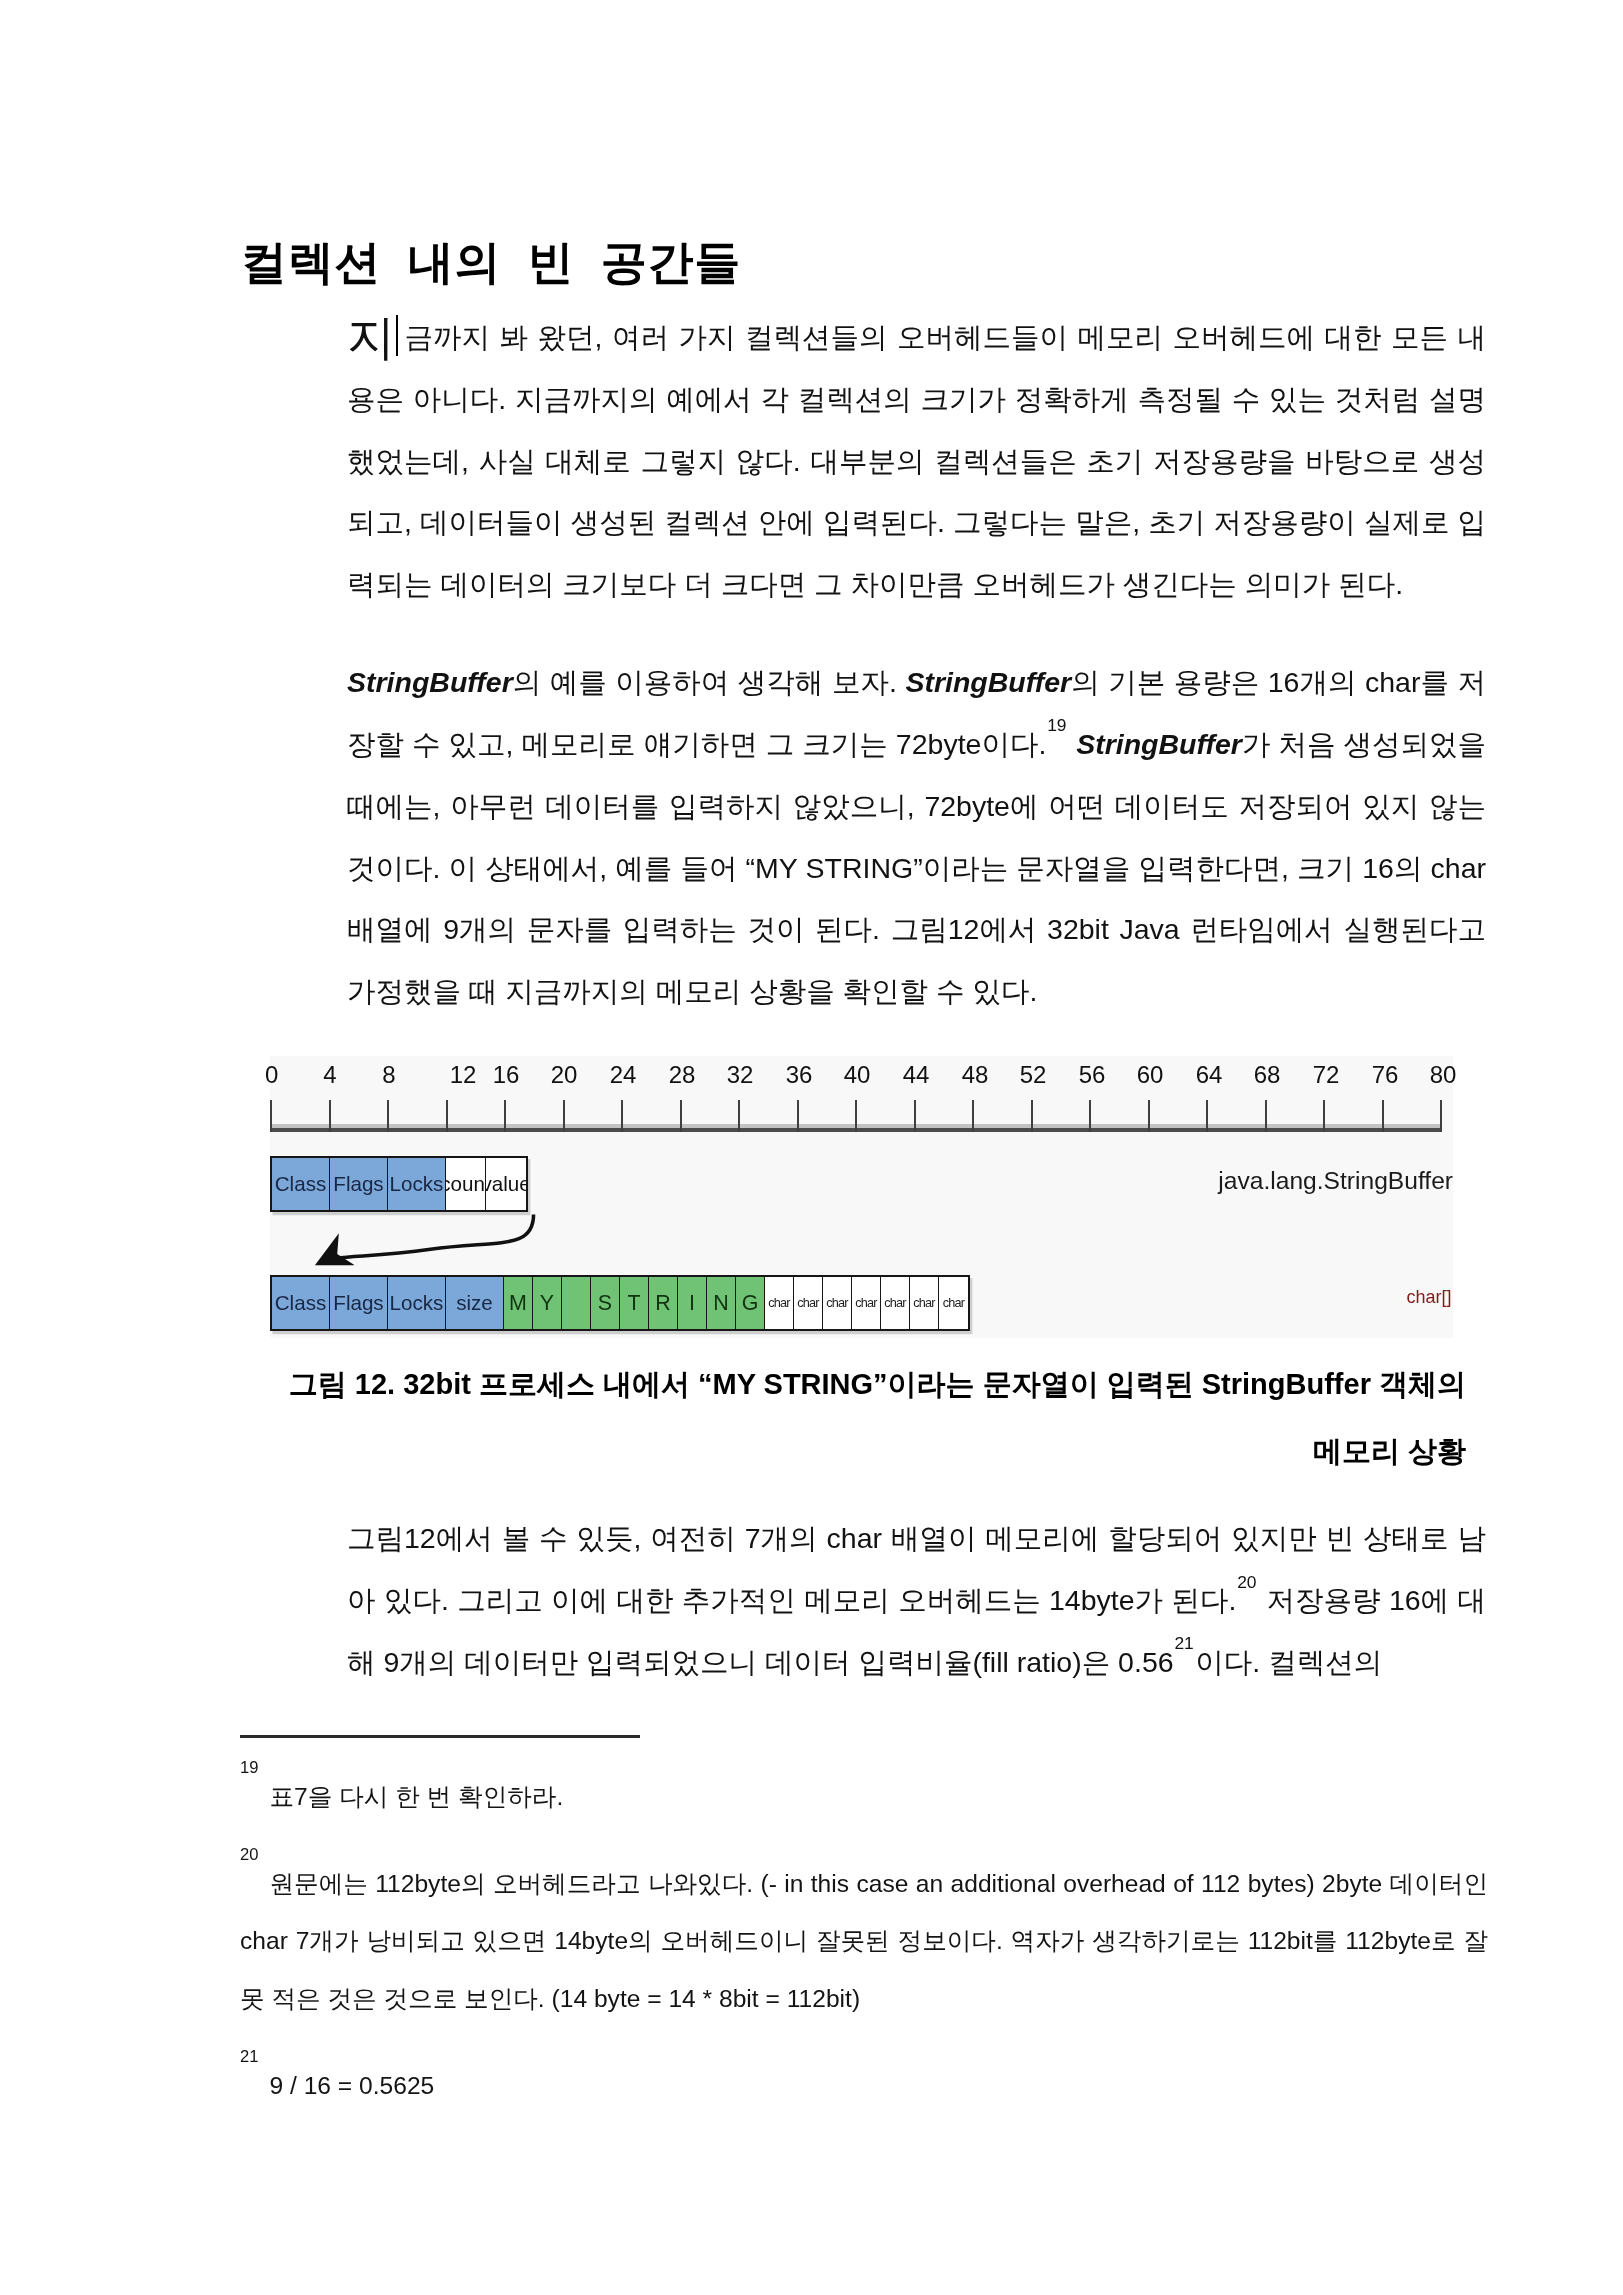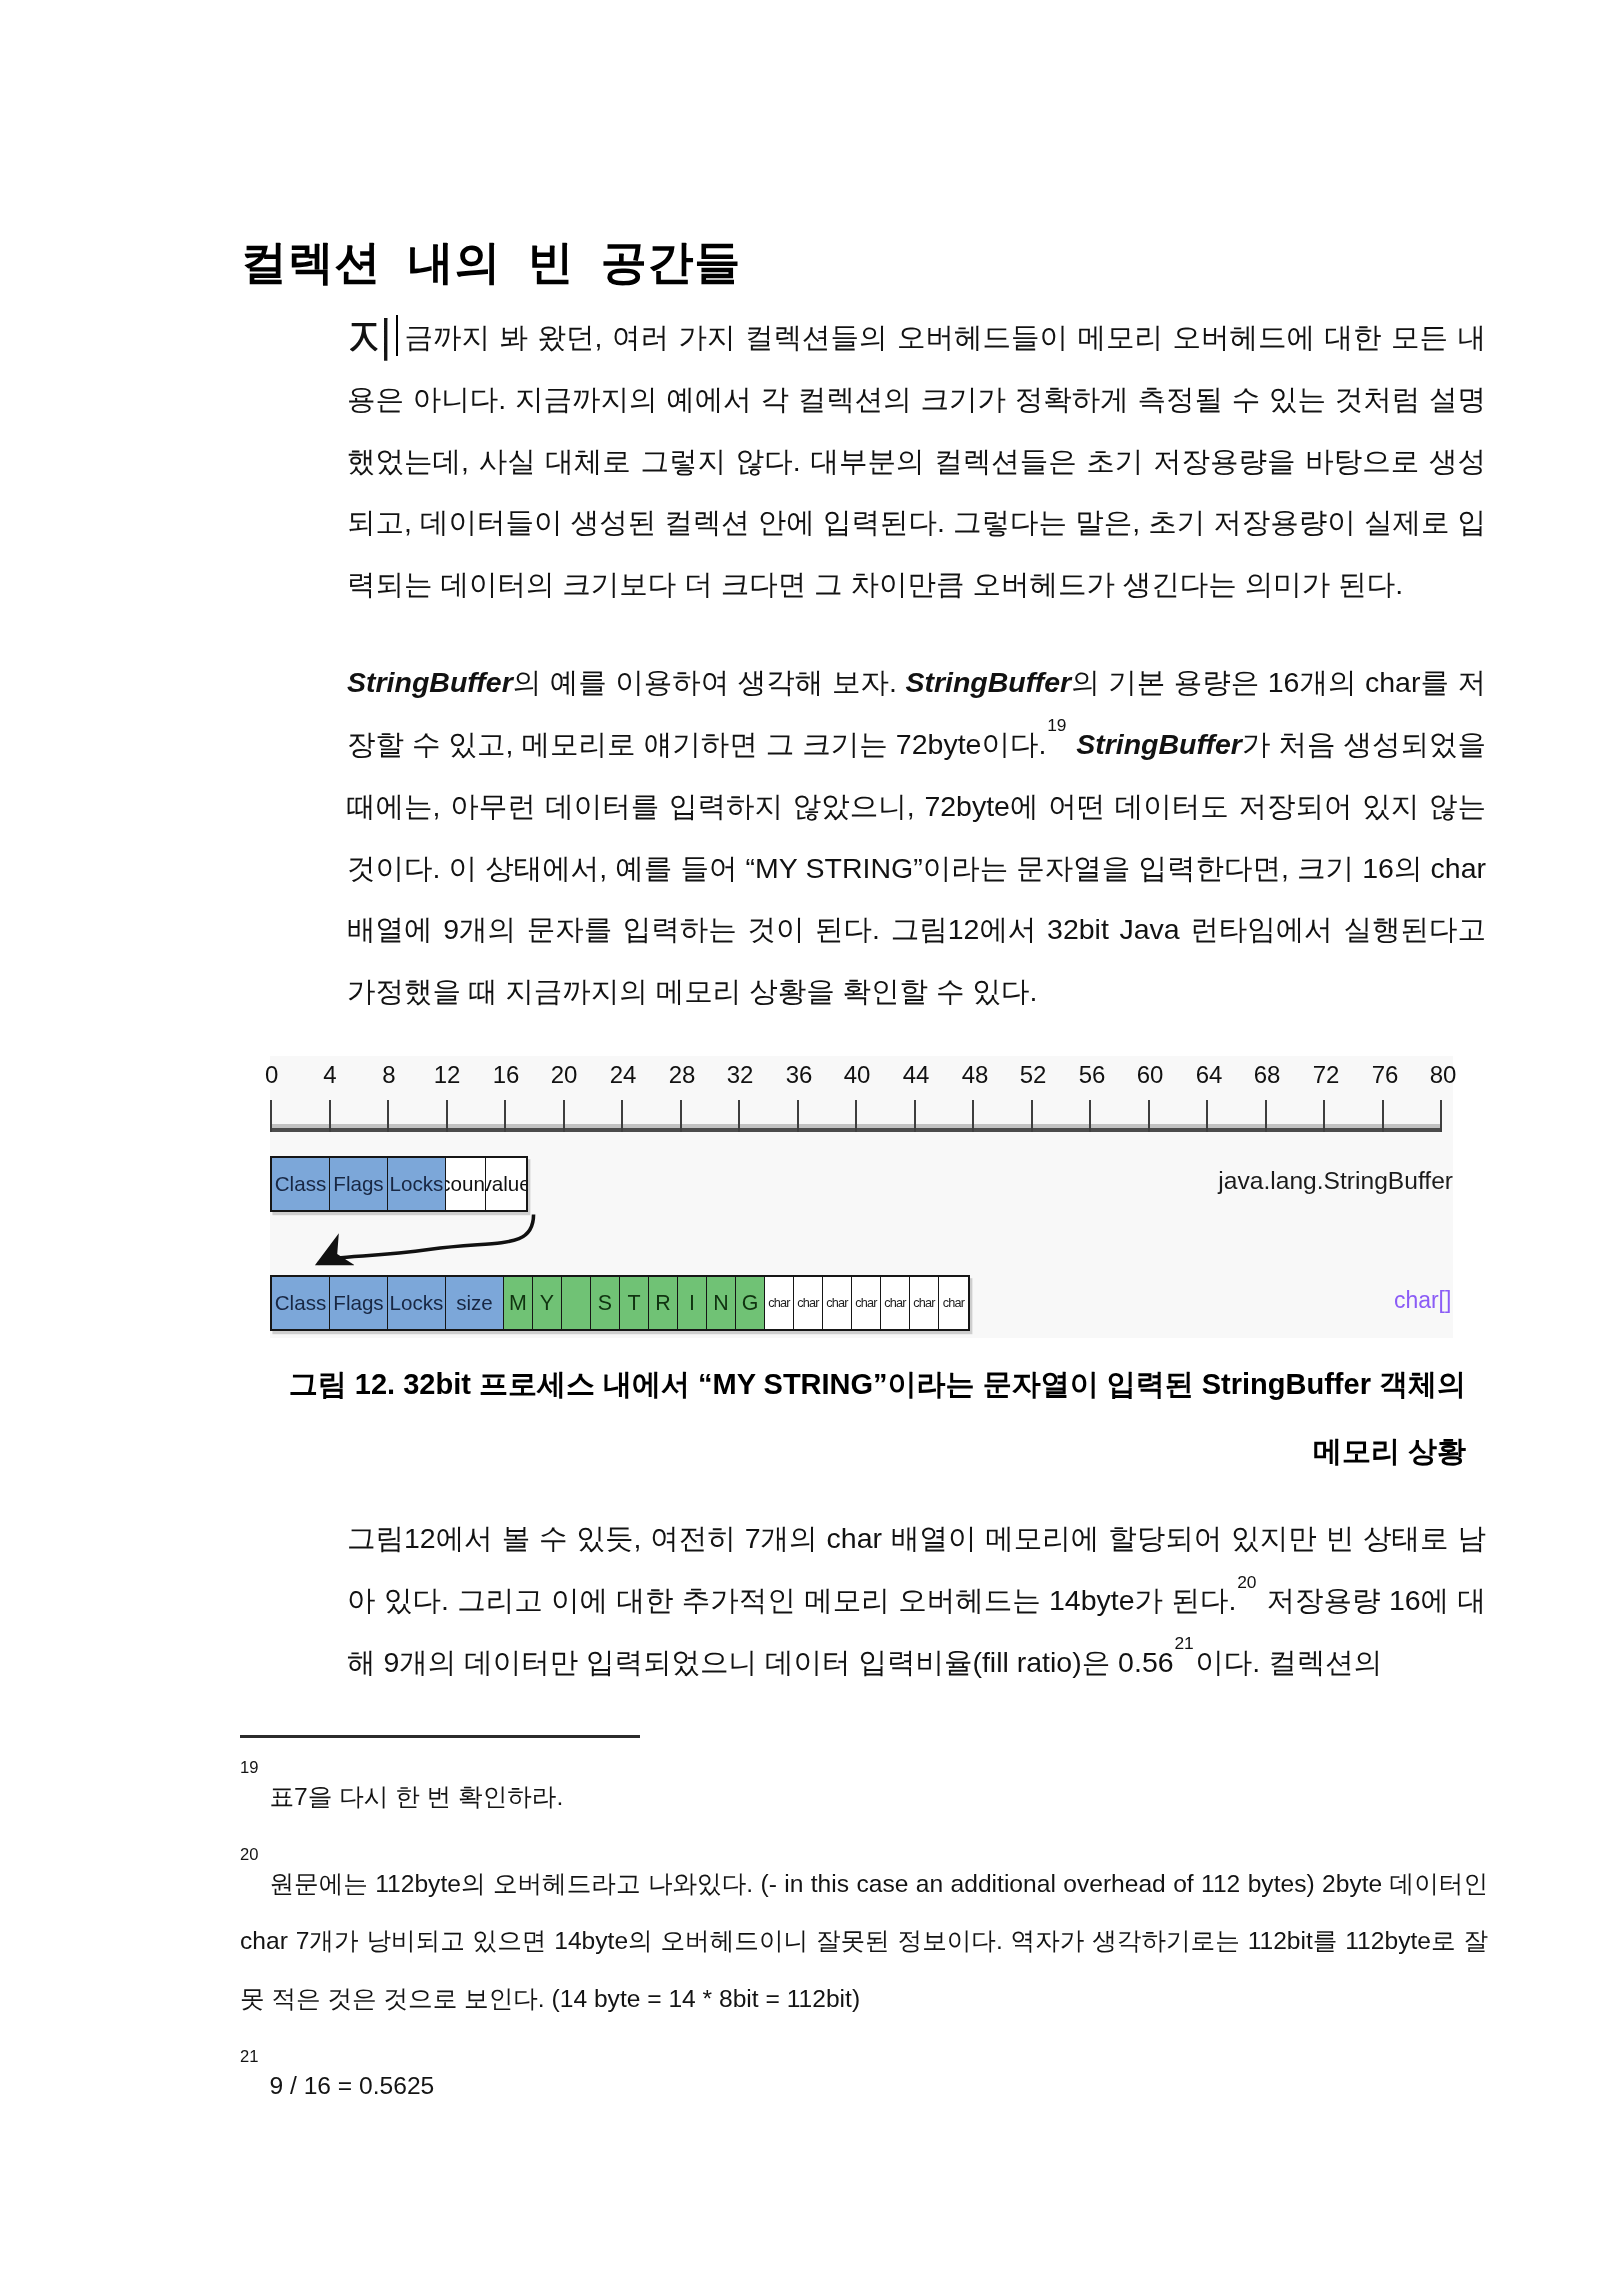--- a/index.html
+++ b/index.html
@@ -51,21 +51,21 @@
     display:flex; align-items:center; justify-content:center;
     border-right:1.6px solid #161616; overflow:hidden; white-space:nowrap;
   }
   .cell:last-child { border-right:none; }
   .cell.header { width:58px; background:var(--header-blue,#7CA7D9); color:#182743; font-size:20.6px; }
   .cell.field  { width:40px; background:#fff; color:#111; font-size:20.6px; }
   .cell.data   { width:29px; background:var(--data-green,#70C275); color:#103310; font-size:21.4px; }
   .cell.empty  { width:29px; background:#fff; color:#222; font-size:12.7px; letter-spacing:-0.8px; }
 
   .obj-label { position:absolute; top:111px; right:0; font-size:24.6px; color:#1b1b1b; }
-  .arr-label { position:absolute; top:231px; right:1.6px; font-size:23px; color:#8b5cf6; }
+  .arr-label { position:absolute; top:231px; right:1.6px; font-size:18px; color:#7f1d1d; }
   .arrow-svg { position:absolute; top:0; left:0; width:1183px; height:282px; overflow:visible; pointer-events:none; }
 
   .caption {
     margin:12.7px 0 0 206px; width:1213px;
     text-align:right; font-weight:bold; font-size:29px; line-height:2.3; color:#000;
   }
 
   p.para.p3 { margin-top:24px; }
 
   .fn-sep { margin:41px 0 0 193px; width:400px; height:0; border-top:3.2px solid #2b2b2b; }
@@ -86,21 +86,21 @@
     <p class="para p1"><span class="dropcap">지</span><span class="caret"></span><span>금까지 봐 왔던, 여러 가지 컬렉션들의 오버헤드들이 메모리 오버헤드에 대한 모든 내용은 아니다. 지금까지의 예에서 각 컬렉션의 크기가 정확하게 측정될 수 있는 것처럼 설명했었는데, 사실 대체로 그렇지 않다. 대부분의 컬렉션들은 초기 저장용량을 바탕으로 생성되고, 데이터들이 생성된 컬렉션 안에 입력된다. 그렇다는 말은, 초기 저장용량이 실제로 입력되는 데이터의 크기보다 더 크다면 그 차이만큼 오버헤드가 생긴다는 의미가 된다.</span></p>
 
     <p class="para p2"><span class="bi">StringBuffer</span><span>의 예를 이용하여 생각해 보자. </span><span class="bi">StringBuffer</span><span>의 기본 용량은 16개의 char를 저장할 수 있고, 메모리로 얘기하면 그 크기는 72byte이다.</span><sup class="bsup">19</sup><span> </span><span class="bi">StringBuffer</span><span>가 처음 생성되었을 때에는, 아무런 데이터를 입력하지 않았으니, 72byte에 어떤 데이터도 저장되어 있지 않는 것이다. 이 상태에서, 예를 들어 “MY STRING”이라는 문자열을 입력한다면, 크기 16의 char 배열에 9개의 문자를 입력하는 것이 된다. 그림12에서 32bit Java 런타임에서 실행된다고 가정했을 때 지금까지의 메모리 상황을 확인할 수 있다.</span></p>
   </div>
 
   <div class="figure">
     <div class="ruler-labels">
         <span class="ruler-num" style="left: 1.6px;">0</span>
         <span class="ruler-num" style="left: 60px;">4</span>
         <span class="ruler-num" style="left: 119px;">8</span>
-        <span class="ruler-num" style="left: 177px;">12</span>
+        <span class="ruler-num" style="left: 193px;">12</span>
         <span class="ruler-num" style="left: 236px;">16</span>
         <span class="ruler-num" style="left: 294px;">20</span>
         <span class="ruler-num" style="left: 353px;">24</span>
         <span class="ruler-num" style="left: 412px;">28</span>
         <span class="ruler-num" style="left: 470px;">32</span>
         <span class="ruler-num" style="left: 529px;">36</span>
         <span class="ruler-num" style="left: 587px;">40</span>
         <span class="ruler-num" style="left: 646px;">44</span>
         <span class="ruler-num" style="left: 705px;">48</span>
         <span class="ruler-num" style="left: 763px;">52</span>

